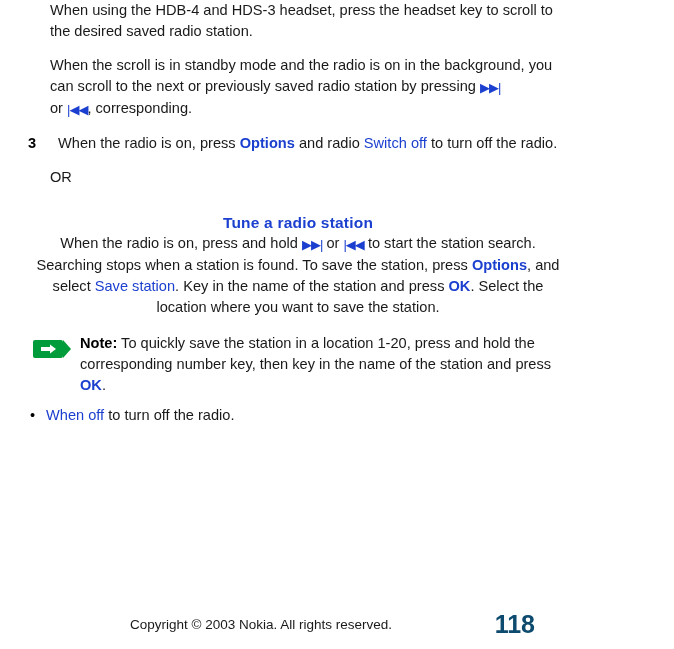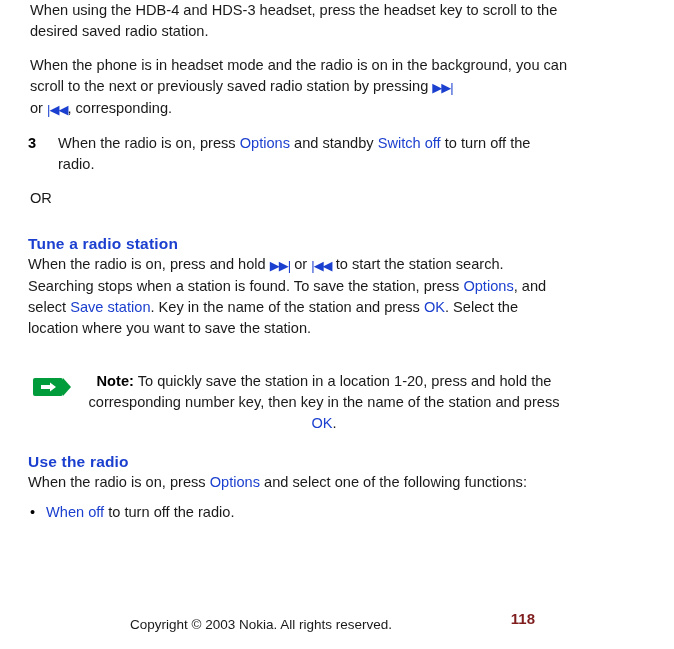--- a/index.html
+++ b/index.html
@@ -33,56 +33,57 @@
     font-size: 14.6px;
     line-height: 21px;
     color: #1a1a1a;
   }
 
   .para-block {
     margin-bottom: 13px;
   }
 
   .indent {
-    margin-left: 2px;
+    margin-left: 22px;
   }
 
   
   .step {
     position: relative;
     padding-left: 30px;
     margin-bottom: 13px;
   }
   .step-num {
     position: absolute;
     left: 0;
     top: 0;
     font-weight: bold;
     color: #000;
     font-size: 14.6px;
     line-height: 21px;
   }
 
   .blue {
     color: #1b3fcf;
-    font-weight: normal;
+    font-weight: bold;
   }
   .blue-italic {
     color: #1b3fcf;
   }
 
   h2.section {
     font-size: 15.5px;
     font-weight: bold;
     color: #1b3fcf;
     margin: 0 0 1px 0;
     letter-spacing: 0.2px;
   }
   .section-wrap {
     margin-top: 26px;
+    text-align: center;
   }
   .section-wrap.tight {
     margin-top: 19px;
   }
 
   
   .gl {
     display: inline-block;
     vertical-align: -1px;
     color: #1b3fcf;
@@ -97,23 +98,22 @@
     height: 15px;
     vertical-align: -3px;
     position: relative;
   }
   .endkey svg { display:block; }
 
   
   .note {
     position: relative;
     padding-left: 52px;
-    margin-top: 32px;
+    margin-top: 15px;
     margin-bottom: 6px;
-    text-align: center;
   }
   .note-icon {
     position: absolute;
     left: 4px;
     top: 2px;
     width: 40px;
     height: 28px;
   }
   .note-text {
     font-size: 14.6px;
@@ -151,42 +151,42 @@
     position: absolute;
     left: 130px;
     top: 8px;
     font-size: 13.5px;
     color: #1a1a1a;
   }
   .page-num {
     position: absolute;
     right: 27px;
     top: 1px;
-    font-size: 15px;
-    font-weight: bold;
-    color: #7f1d1d;
+    font-size: 25px;
+    font-weight: bold;
+    color: #0c4a6e;
   }
 </style>
 </head>
 <body>
 
 <div class="page">
   <div class="content">
 
     <div class="para-block indent">
       <p>When using the HDB-4 and HDS-3 headset, press the headset key to scroll to the desired saved radio station.</p>
     </div>
 
     <div class="para-block indent">
-      <p><span>When the phone is in headset mode and the radio is on in the background, you can scroll to the next or previously saved radio station by pressing</span> <span class="gl">▶▶|</span><br><span>or</span> <span class="gl">|◀◀</span><span>, corresponding.</span></p>
+      <p><span>When the scroll is in standby mode and the radio is on in the background, you can scroll to the next or previously saved radio station by pressing</span> <span class="gl">▶▶|</span><br><span>or</span> <span class="gl">|◀◀</span><span>, corresponding.</span></p>
     </div>
 
     <div class="step">
       <span class="step-num">3</span>
-      <p><span>When the radio is on, press</span> <span class="blue">Options</span> <span>and standby</span> <span class="blue-italic">Switch off</span> <span>to turn off the radio.</span></p>
+      <p><span>When the radio is on, press</span> <span class="blue">Options</span> <span>and radio</span> <span class="blue-italic">Switch off</span> <span>to turn off the radio.</span></p>
     </div>
 
     <div class="para-block indent">
       <p>OR</p>
     </div>
 
 
     <div class="section-wrap">
       <h2 class="section">Tune a radio station</h2>
       <p><span>When the radio is on, press and hold</span> <span class="gl">▶▶|</span> <span>or</span> <span class="gl">|◀◀</span> <span>to start the station search. Searching stops when a station is found. To save the station, press</span> <span class="blue">Options</span><span>, and select</span> <span class="blue-italic">Save station</span><span>. Key in the name of the station and press</span> <span class="blue">OK</span><span>. Select the location where you want to save the station.</span></p>
@@ -197,24 +197,20 @@
         <svg width="40" height="28" viewBox="0 0 40 28">
           <rect x="1" y="5" width="30" height="18" rx="2" fill="#009b3a"></rect>
           <path d="M31 5 L39 14 L31 23 Z" fill="#009b3a"></path>
           <path d="M9 12 h11 v4 h-11 z" fill="#ffffff"></path>
           <path d="M18 9.5 L24 14 L18 18.5 Z" fill="#ffffff"></path>
         </svg>
       </span>
       <p class="note-text"><span class="note-label">Note:</span> <span>To quickly save the station in a location 1-20, press and hold the corresponding number key, then key in the name of the station and press</span> <span class="blue">OK</span><span>.</span></p>
     </div>
 
-    <div class="section-wrap tight">
-      <h2 class="section">Use the radio</h2>
-      <p><span>When the radio is on, press</span> <span class="blue">Options</span> <span>and select one of the following functions:</span></p>
-    </div>
 
     <div class="bullet">
       <span class="bullet-dot">•</span>
       <p><span class="blue-italic">When off</span> <span>to turn off the radio.</span></p>
     </div>
 
   </div>
 
   <div class="footer">
     <span class="footer-text">Copyright © 2003 Nokia. All rights reserved.</span>

